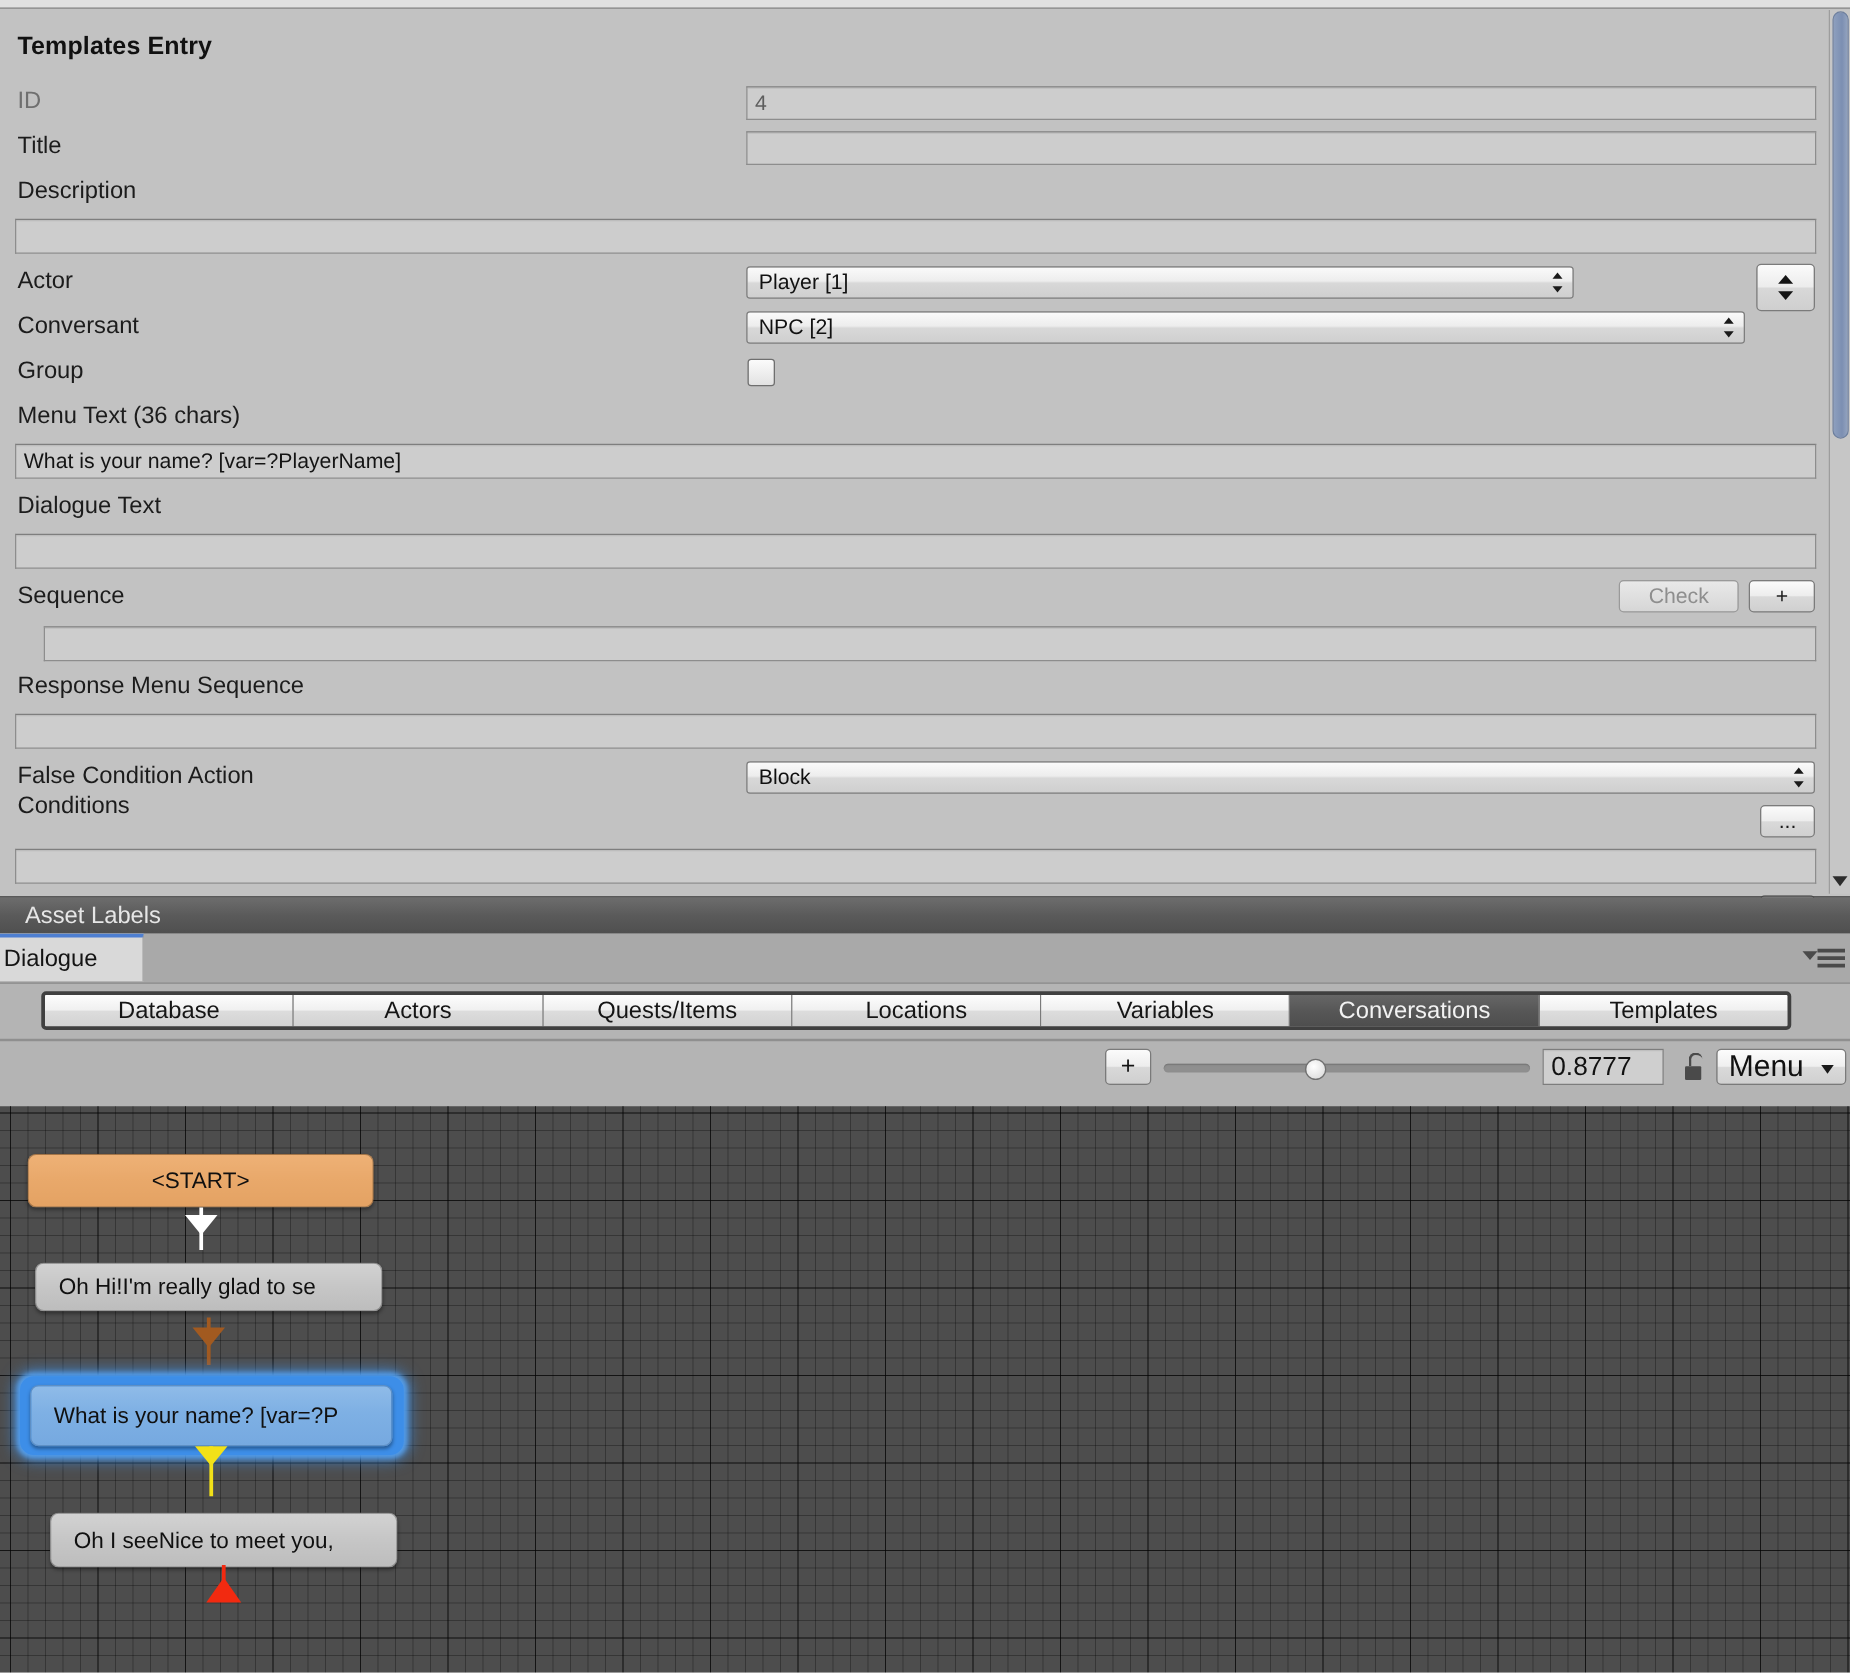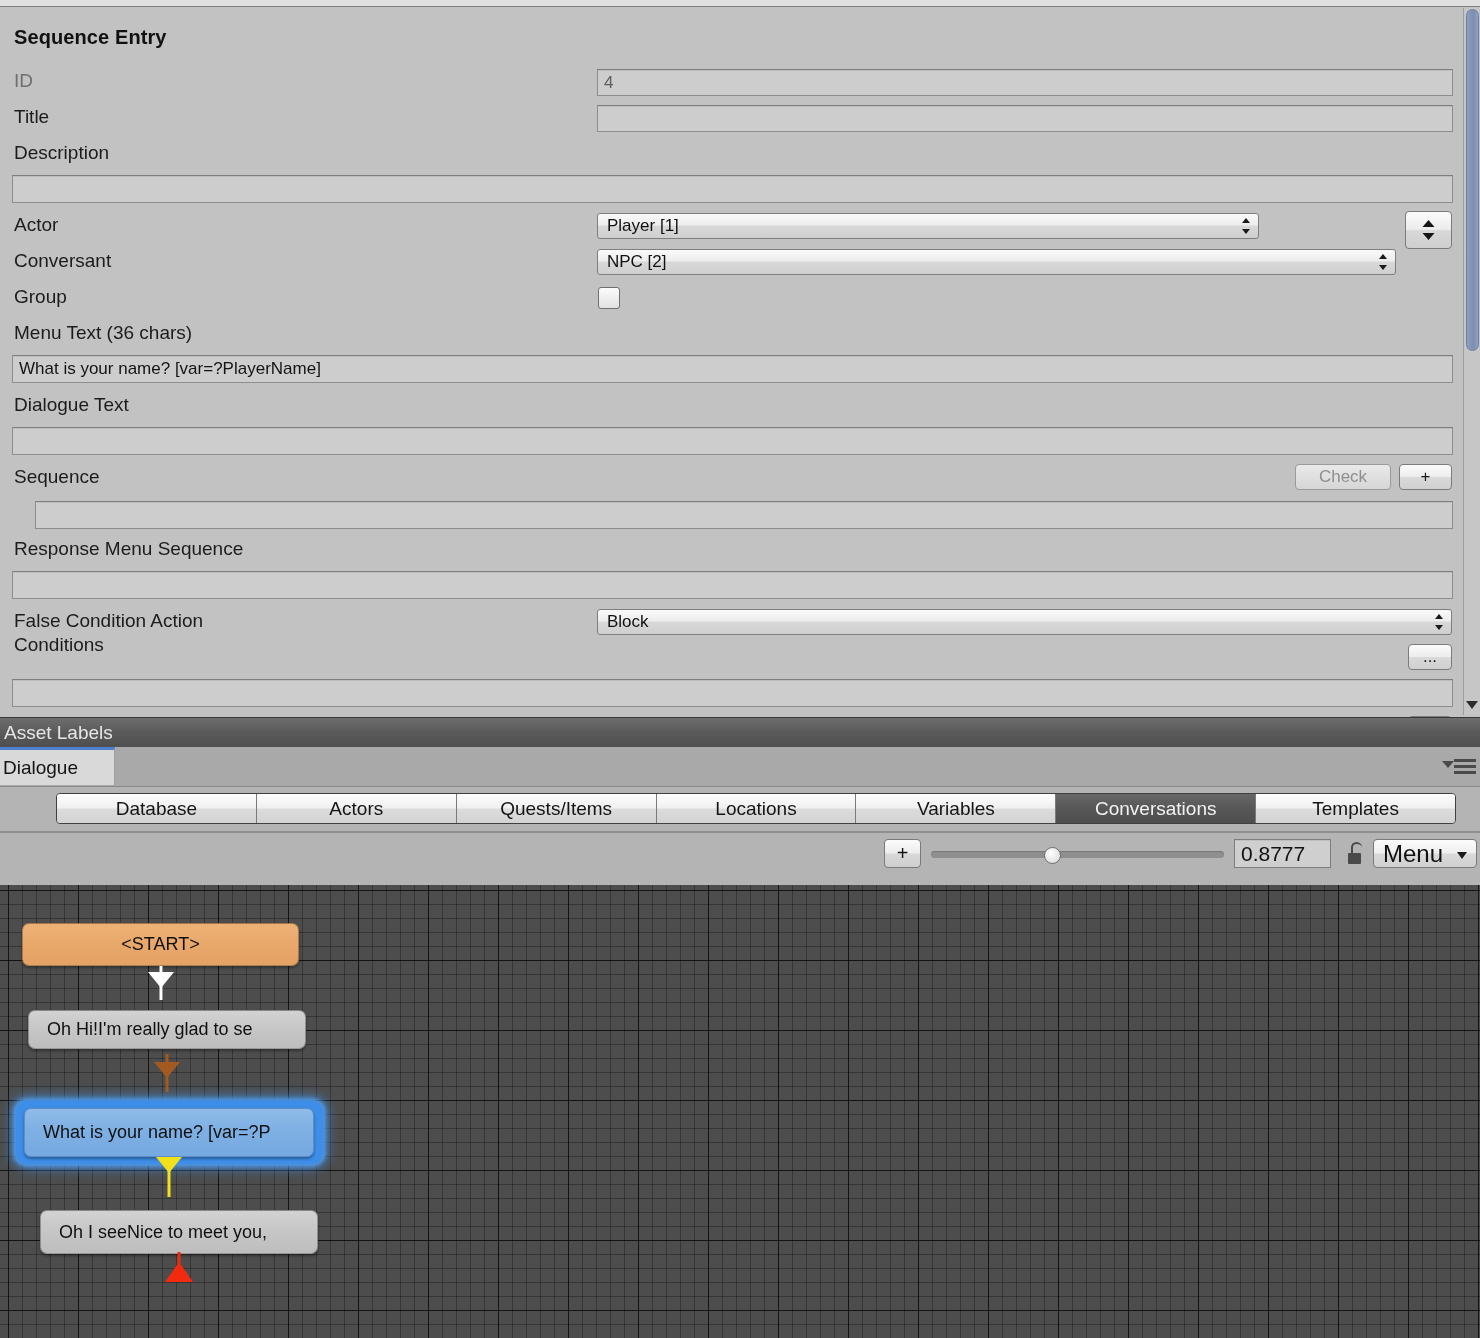--- a/index.html
+++ b/index.html
@@ -127,21 +127,21 @@
   }
 
   
   .asset-labels {
     position: absolute; left: 0; top: 717px; width: 1480px; height: 30px;
     background: linear-gradient(to bottom,#6d6d6d 0%,#5a5a5a 50%,#4f4f4f 100%);
     border-top: 1px solid #383838;
     display: flex; align-items: center;
   }
   .asset-labels-text {
-    font-size: 19px; color: #e6e6e6; padding-left: 4px; font-weight: 500;
+    font-size: 19px; color: #e6e6e6; padding-left: 20px; font-weight: 500;
   }
 
   
   .dlg-window {
     position: absolute; left: 0; top: 747px; width: 1480px; height: 591px;
     background: #b4b4b4;
   }
   .tabstrip {
     position: absolute; left: 0; top: 0; width: 1480px; height: 40px;
     background: #a9a9a9; border-bottom: 1px solid #8a8a8a;
@@ -165,21 +165,21 @@
   .hamburger .tri {
     position: absolute; left: 2px; top: 2px;
     border-left: 6px solid transparent; border-right: 6px solid transparent;
     border-top: 7px solid #4a4a4a;
   }
 
   
   .maintabs {
     position: absolute; left: 33px; top: 46px; width: 1400px; height: 31px;
     display: flex;
-    border: 1px solid #404040; border-radius: 4px; overflow: hidden; margin-left: 23px;
+    border: 3px solid #404040; border-radius: 4px; overflow: hidden;
   }
   .maintab {
     flex: 1 1 0; display: flex; align-items: center; justify-content: center;
     font-size: 19px; color: #151515;
     background: linear-gradient(to bottom,#fdfdfd 0%,#f0f0f0 48%,#dcdcdc 52%,#d3d3d3 100%);
     border-right: 1px solid #7a7a7a;
     cursor: default;
   }
   .maintab:last-child { border-right: none; }
   .maintab.active {
@@ -313,21 +313,21 @@
 </head>
 <body>
 
 <div id="root">
 
   <div class="top-strip"></div>
 
   <div class="inspector">
     <div class="insp-inner">
 
-      <div class="insp-title">Sequence Entry</div>
+      <div class="insp-title">Templates Entry</div>
 
       <div class="row-label dim" style="top:62px;">ID</div>
       <div class="field readonly" style="left:597px; top:61px; width:856px; height:27px;">4</div>
 
       <div class="row-label" style="top:98px;">Title</div>
       <div class="field" style="left:597px; top:97px; width:856px; height:27px;"></div>
 
       <div class="row-label" style="top:134px;">Description</div>
       <div class="field" style="left:12px; top:167px; width:1441px; height:28px;"></div>
 

